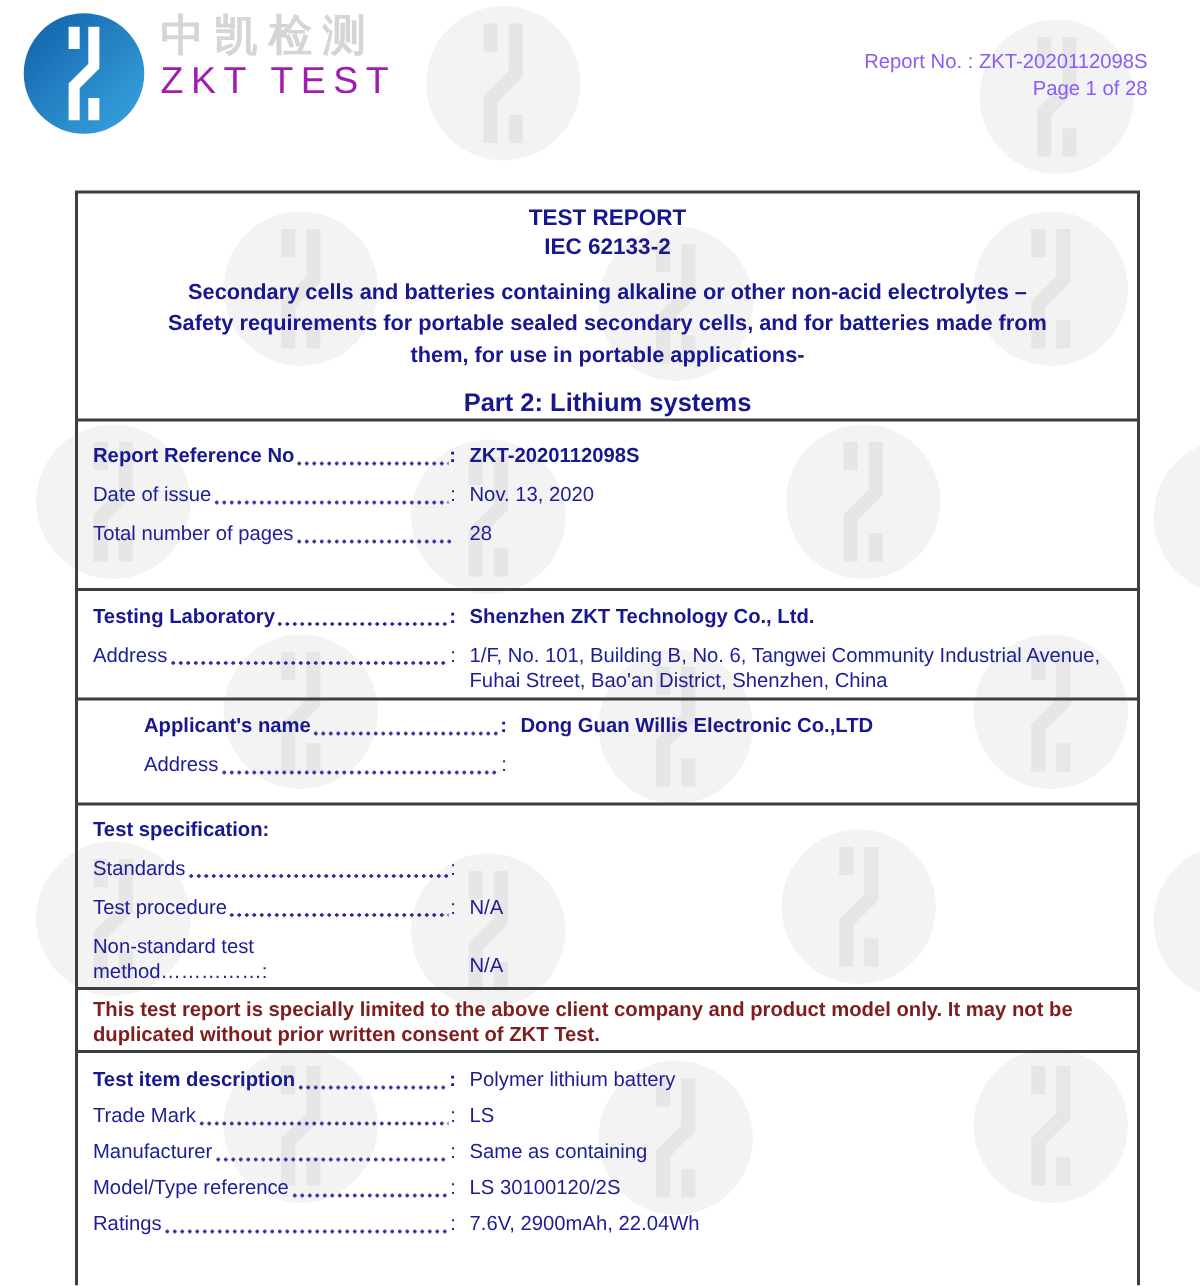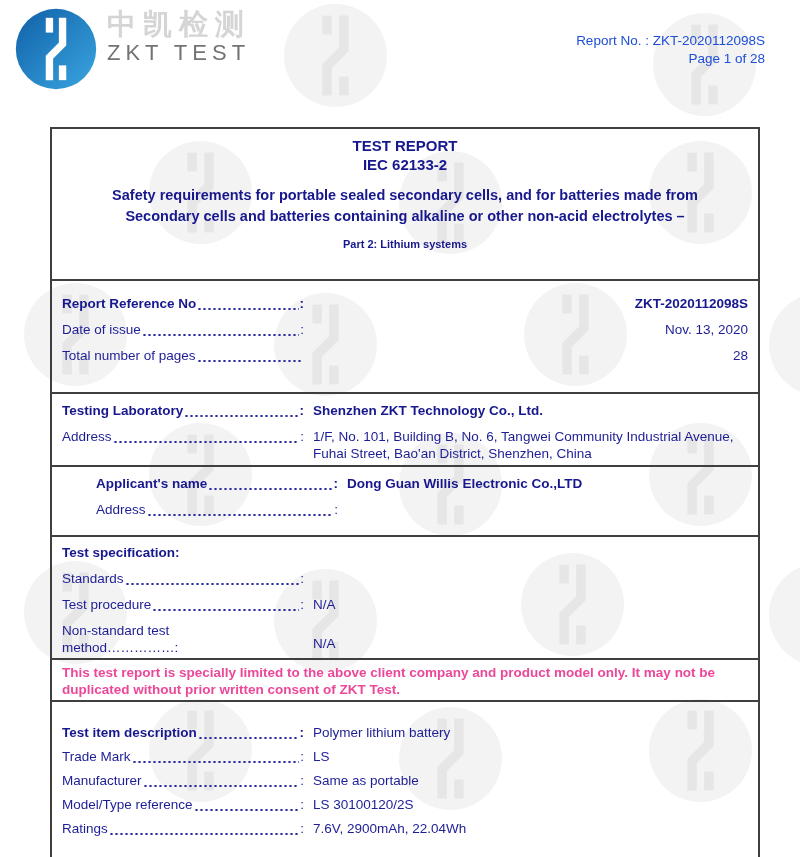--- a/index.html
+++ b/index.html
@@ -12,56 +12,56 @@
   
   .wm-layer { position:absolute; inset:0; z-index:0; pointer-events:none; }
   .wm { position:absolute; width:105px; height:105px; }
   
   .hdr { position:absolute; left:15px; top:8px; right:35px; display:flex;
          justify-content:space-between; z-index:2; }
   .brand { display:flex; gap:10px; align-items:flex-start; }
   .brand-logo { width:82px; height:82px; }
   .brand-cn { font-size:29px; color:#d5d5d5; letter-spacing:7px; line-height:1.15;
               font-weight:bold; }
-  .brand-en { font-size:22px; color:#737373; letter-spacing:5px; line-height:1.1; }
+  .brand-en { font-size:25px; color:#a21caf; letter-spacing:5px; line-height:1.1; }
   .hdr-meta { text-align:right; margin-top:24px; font-size:13.5px; line-height:1.35;
-              color:#1d4ed8; }
+              color:#8b5cf6; }
   
   .doc { position:absolute; left:50px; top:127px; width:710px; height:821px;
          border:2px solid #3f3f3f; z-index:1; }
   .sec { border-bottom:2px solid #3f3f3f; padding:0 10px; }
   .sec:last-child { border-bottom:none; }
   .sec-title   { height:152px; padding-top:7px; text-align:center; }
-  .sec-info    { height:113px; padding-top:14px;text-align:right; }
+  .sec-info    { height:113px; padding-top:14px; }
   .sec-lab     { height:73px;  padding-top:8px; }
   .sec-app     { height:70px;  padding-top:8px;padding-left:44px; }
   .sec-spec    { height:123px; padding-top:7px; }
   .sec-limit   { height:42px;  padding-top:4px; }
-  .sec-item    { height:128px; padding-top:22px; }
+  .sec-item    { height:128px; padding-top:9px; }
   .t1 { font-size:15px; font-weight:bold; line-height:19px; color:#17178e; }
   .scope { margin-top:11px; font-size:14.5px; font-weight:bold; line-height:21px;
            color:#17178e; }
-  .part { margin-top:11px; font-size:11px; font-weight:bold; color:#17178e; }
+  .part { margin-top:11px; font-size:17px; font-weight:bold; color:#17178e; }
   
   .row { display:flex; align-items:flex-start; font-size:13.5px; line-height:17px;
          margin-bottom:9px; }
   .sec-item .row { margin-bottom:7px; }
   .cell-label { width:242px; flex:none; display:flex; align-items:flex-end; }
   .lbl { white-space:nowrap; }
   .leader { flex:1; min-width:4px; height:15px; margin:0 1px;
             background-image:radial-gradient(circle,#2b2ba2 1px,transparent 1.3px);
             background-size:5px 4px; background-repeat:repeat-x;
             background-position:left bottom 1px; }
   .sep { flex:none; }
   .cell-value { flex:1; padding-left:9px; }
   .b { font-weight:bold; color:#17178e; }
   .row.ml { align-items:center; }
   .row.ml .cell-label { display:block; white-space:pre-line; align-self:flex-start; }
   .row.ml .cell-value { align-self:center; padding-top:8px; }
-  .limit-text { font-size:13.5px; font-weight:bold; line-height:17px; color:#ec4899; }
+  .limit-text { font-size:13.5px; font-weight:bold; line-height:17px; color:#7f1d1d; }
   .heading { font-size:13.5px; font-weight:bold; line-height:17px; margin-bottom:9px;
              color:#17178e; }
 </style>
 </head>
 <body>
 
 <svg width="0" height="0" style="position:absolute" aria-hidden="true">
   <defs>
     <linearGradient id="logoGrad" x1="0" y1="0" x2="1" y2="1">
       <stop offset="0" stop-color="#1060a8"></stop>
@@ -160,22 +160,23 @@
       <div>Page 1  of  28</div>
     </div>
   </div>
 
   <div class="doc">
 
     <div class="sec sec-title">
       <div class="t1">TEST REPORT</div>
       <div class="t1">IEC 62133-2</div>
       <div class="scope">
+        <div>Secondary cells and batteries containing alkaline or other non-acid electrolytes –</div>
         <div>Safety requirements for portable sealed secondary cells, and for batteries made from</div>
-        <div>Secondary cells and batteries containing alkaline or other non-acid electrolytes –</div>
+        <div>them, for use in portable applications-</div>
       </div>
       <div class="part">Part 2: Lithium systems</div>
     </div>
 
     <div class="sec sec-info">
       <div class="row">
         <div class="cell-label">
             <span class="lbl b">Report Reference No</span>
             <span class="leader"></span>
             <span class="sep b">:</span>
@@ -281,21 +282,21 @@
             <span class="sep">:</span>
           </div>
         <div class="cell-value">LS</div>
       </div>
       <div class="row">
         <div class="cell-label">
             <span class="lbl">Manufacturer</span>
             <span class="leader"></span>
             <span class="sep">:</span>
           </div>
-        <div class="cell-value">Same as portable</div>
+        <div class="cell-value">Same as containing</div>
       </div>
       <div class="row">
         <div class="cell-label">
             <span class="lbl">Model/Type reference</span>
             <span class="leader"></span>
             <span class="sep">:</span>
           </div>
         <div class="cell-value">LS 30100120/2S</div>
       </div>
       <div class="row">

